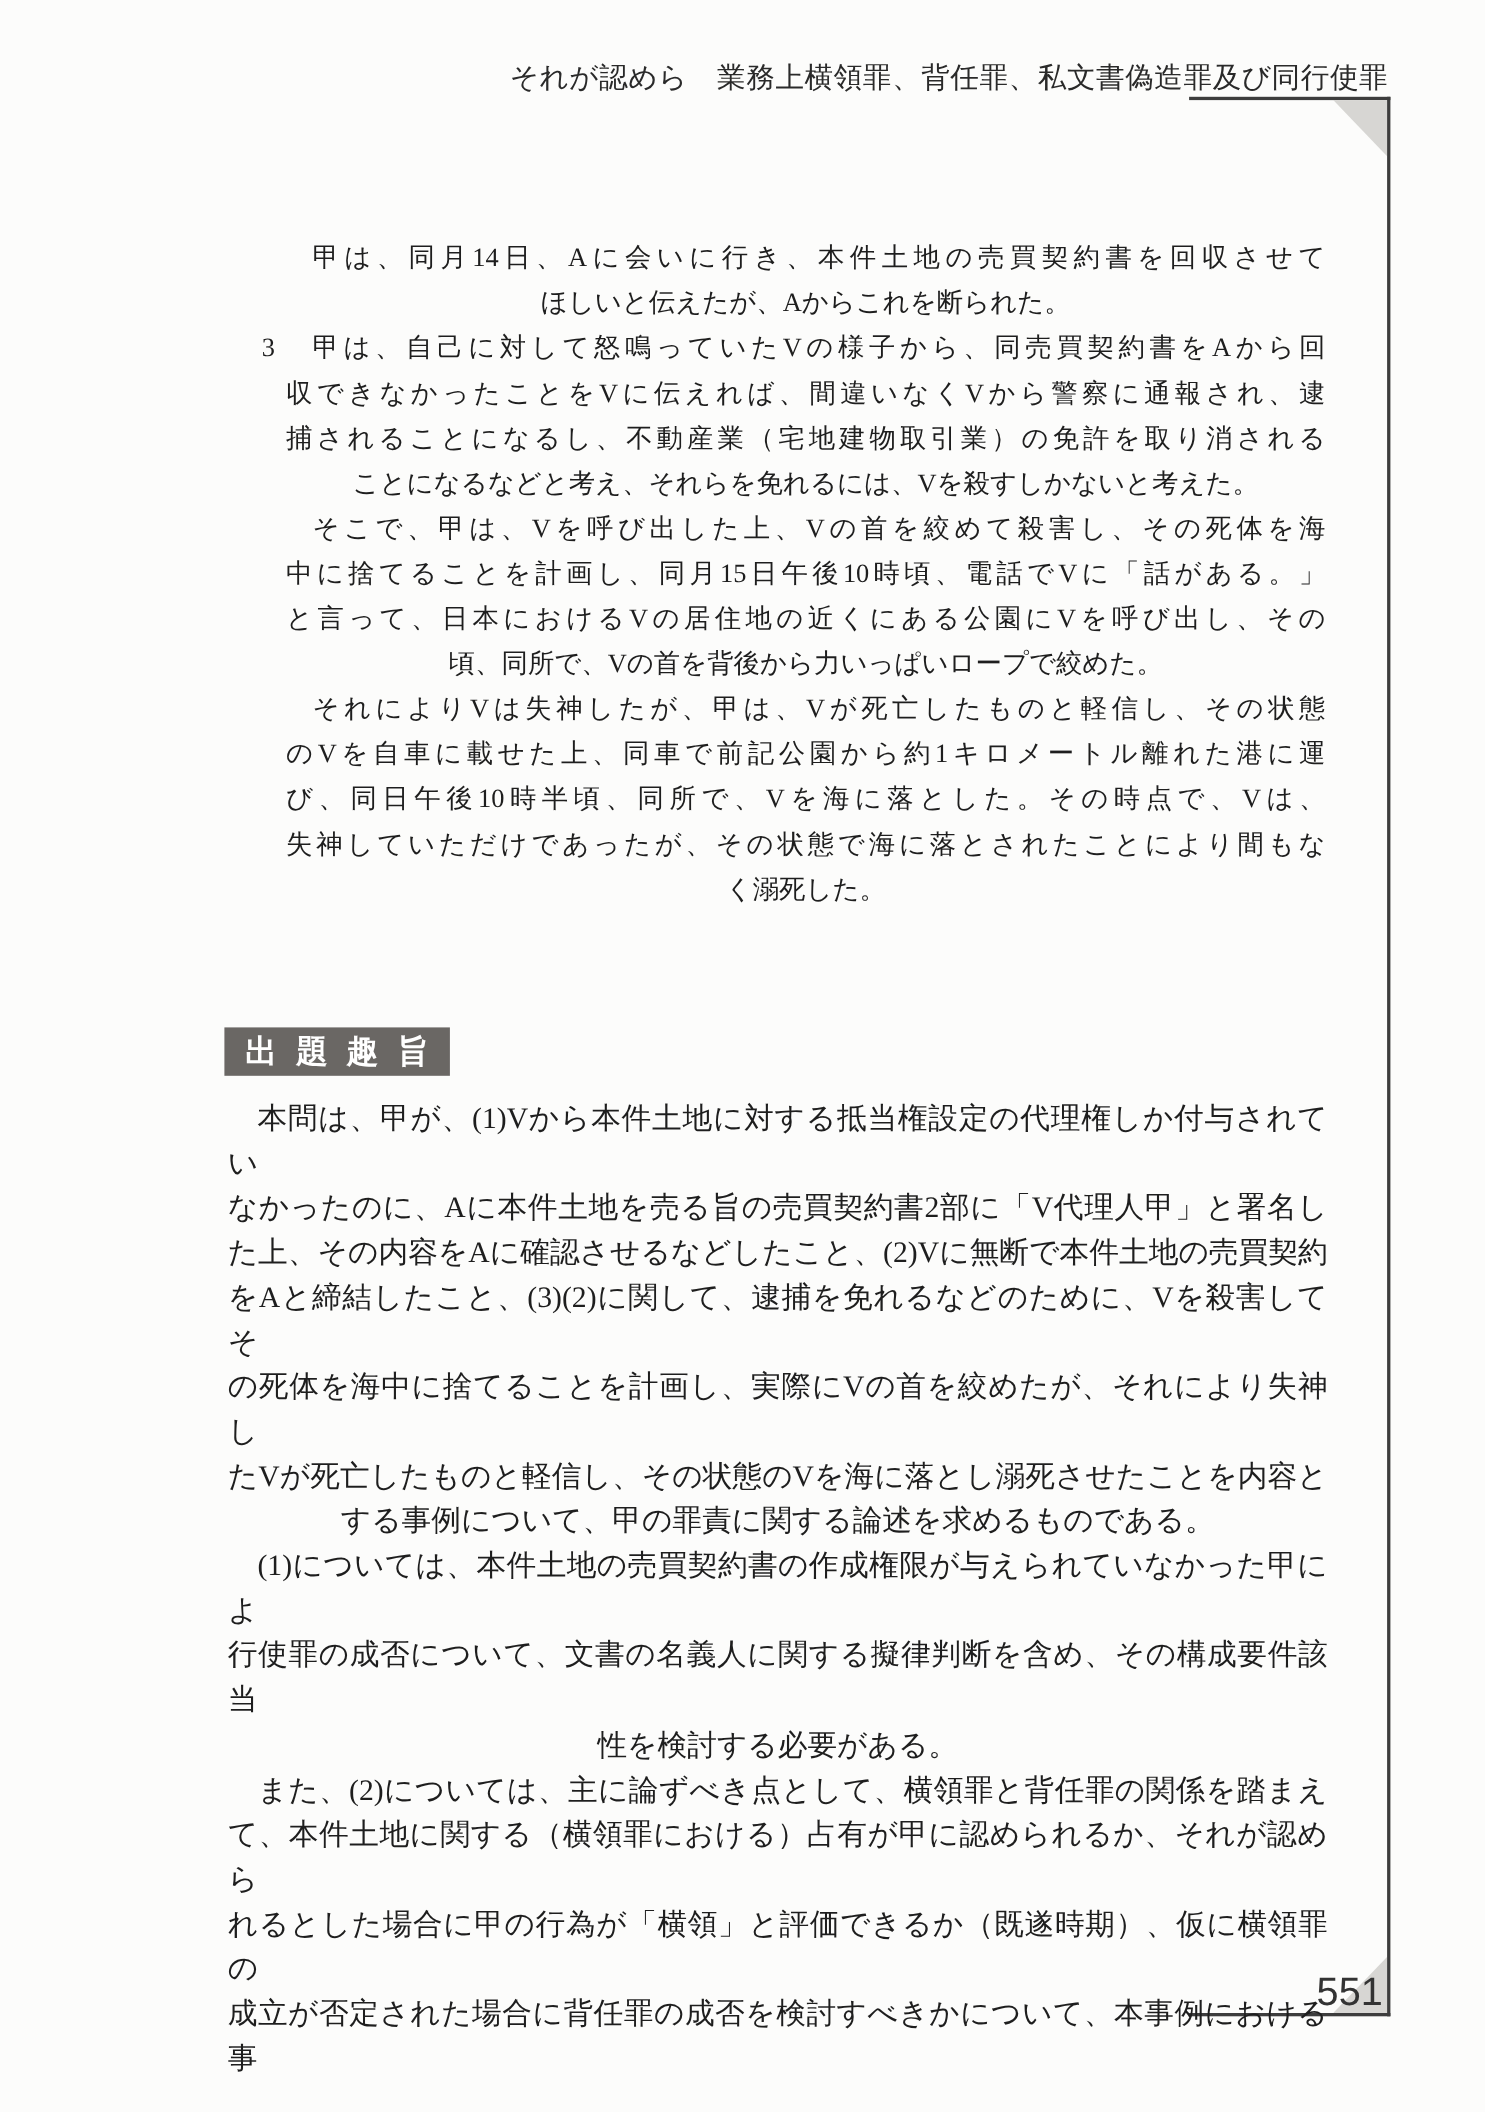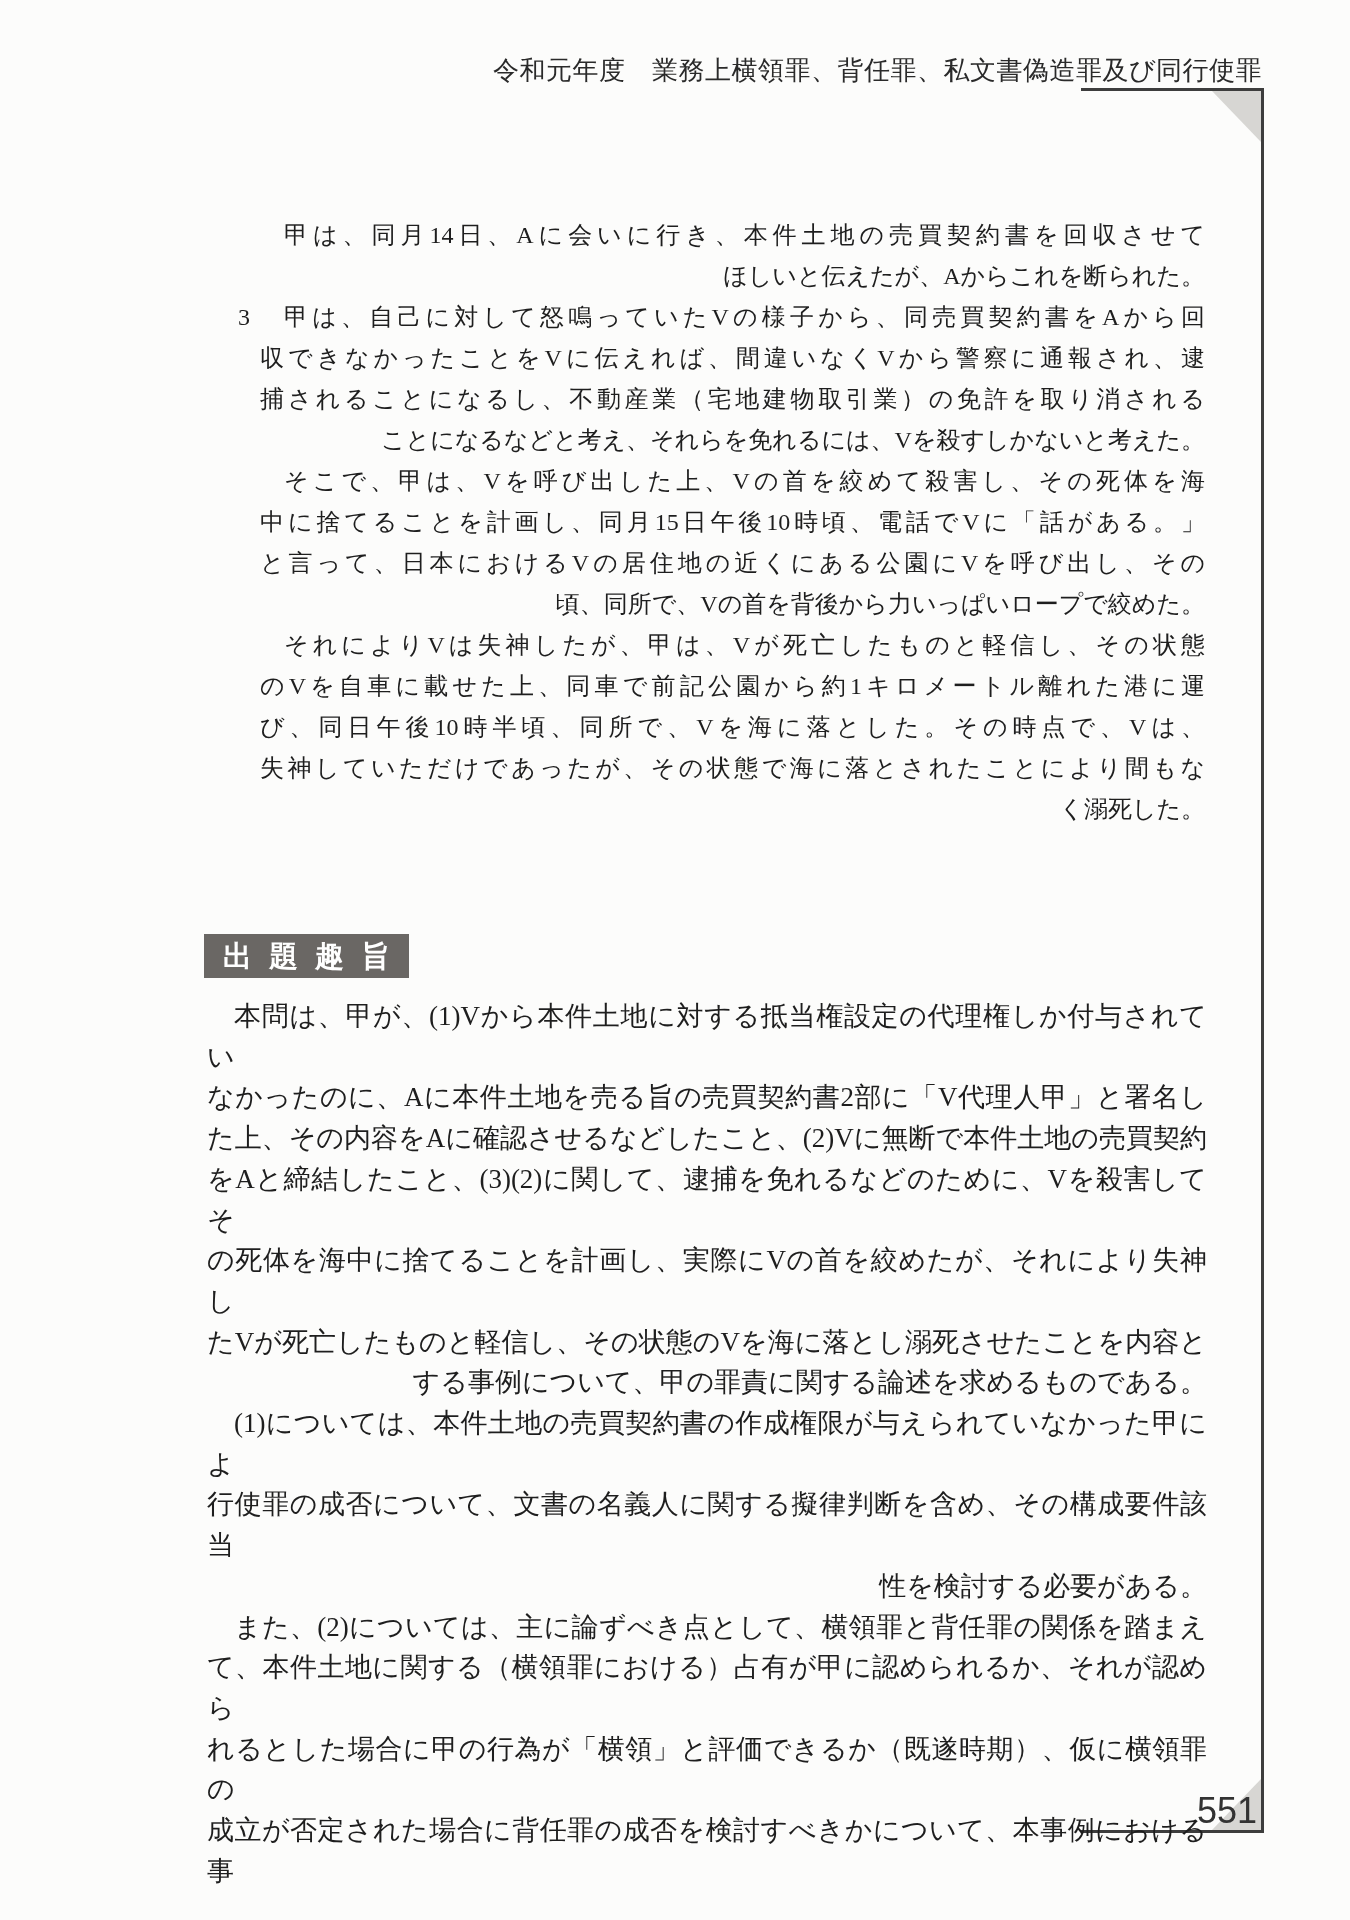--- a/index.html
+++ b/index.html
@@ -46,38 +46,38 @@
   .topic-block{
     position:absolute;left:207px;top:996px;width:1000px;
     font-size:27px;line-height:40.7px;
   }
   
   .line{
     position:relative;
     text-align:justify;text-align-last:justify;
     white-space:normal;
   }
-  .line.last{text-align:right;text-align-last:auto;}
+  .line.last{text-align:center;text-align-last:auto;}
   .line.indent{text-indent:1em;}
   .itemnum{
     position:absolute;left:-22px;top:0;
     text-indent:0;
   }
   
   .page-number{
     position:absolute;left:1100px;top:1793px;width:157px;
     text-align:right;
     font-family:"Liberation Sans","DejaVu Sans",sans-serif;
     font-size:36px;line-height:36px;color:#333333;
   }
 </style>
 </head>
 <body>
 
-<div class="page-header">令和元年度　業務上横領罪、背任罪、私文書偽造罪及び同行使罪</div>
+<div class="page-header">それが認めら　業務上横領罪、背任罪、私文書偽造罪及び同行使罪</div>
 
 <div class="frame-line line-top"></div>
 <div class="frame-line line-right"></div>
 <div class="frame-line line-bottom"></div>
 <div class="fold fold-top"></div>
 <div class="fold fold-bottom"></div>
 
 <div class="case-block">
     <div class="line indent">甲は、同月14日、Aに会いに行き、本件土地の売買契約書を回収させて</div>
     <div class="line last">ほしいと伝えたが、Aからこれを断られた。</div>

